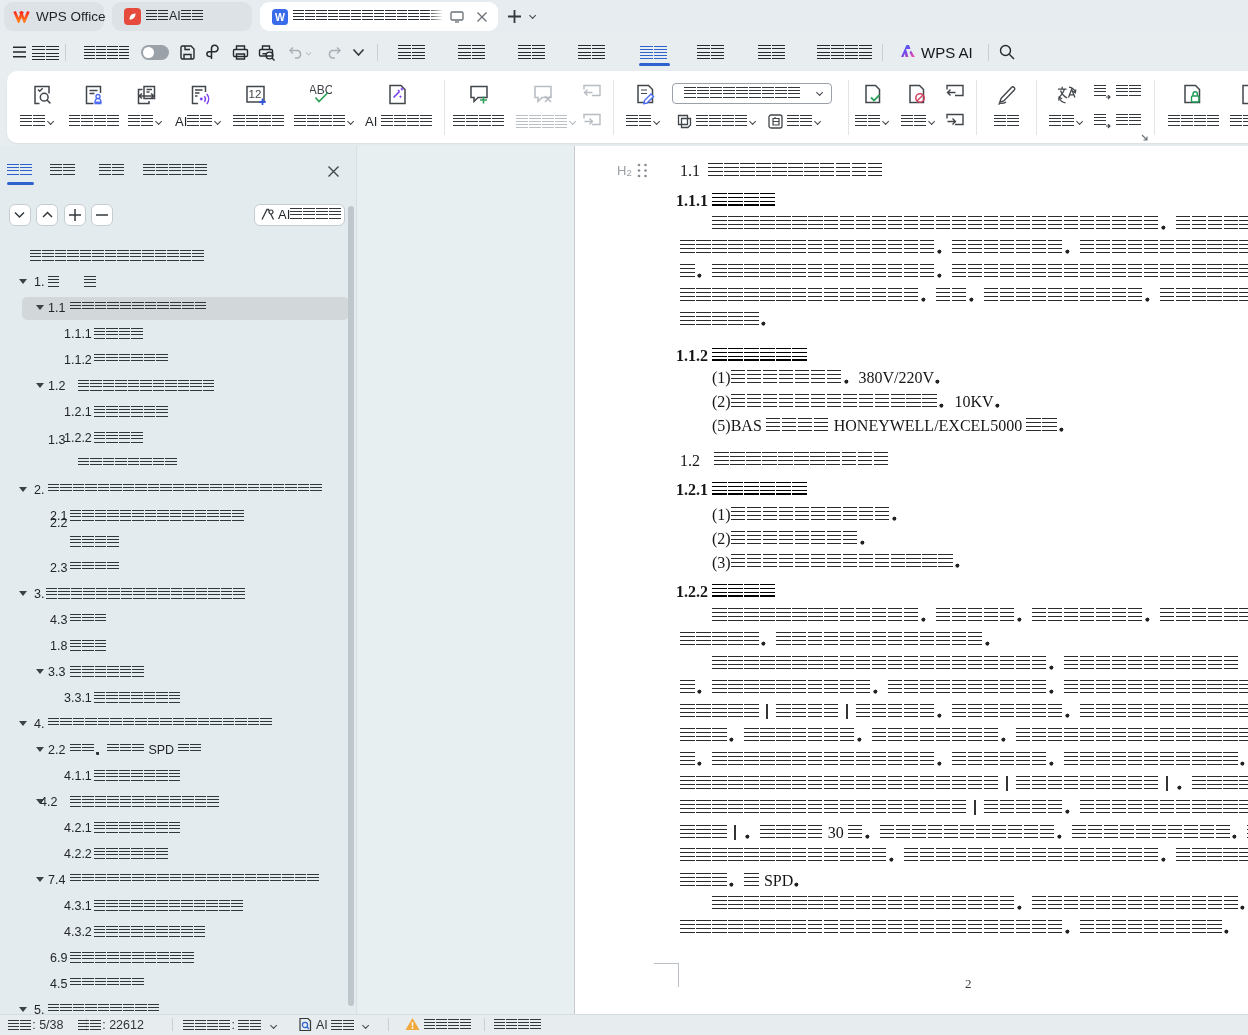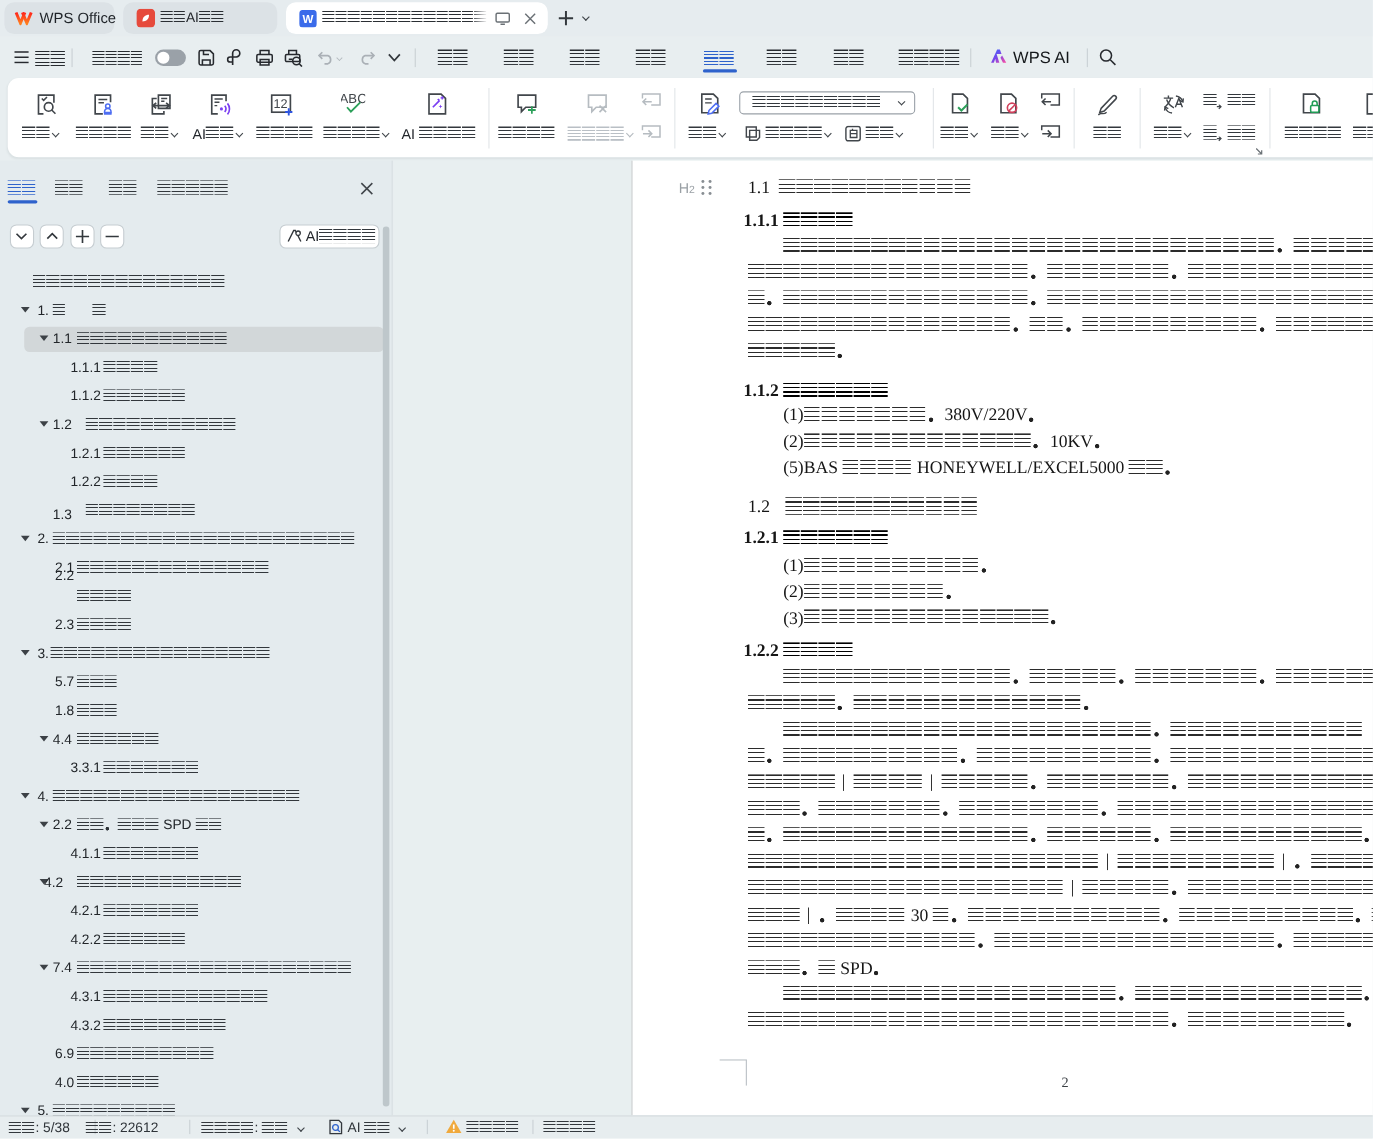--- a/index.html
+++ b/index.html
@@ -338,40 +338,40 @@
 <div class="ln S12" style="left:94px;top:327.5px"><i></i><i></i><i></i><i></i></div>
 <div class="ln S12" style="left:64px;top:353.5px"><s>1.1.2</s></div>
 <div class="ln S12" style="left:94px;top:353.5px"><i></i><i></i><i></i><i></i><i></i><i></i></div>
 <div class="ta" style="left:36px;top:383.4px"></div>
 <div class="ln S12" style="left:48px;top:379.5px"><s>1.2</s></div>
 <div class="ln S12" style="left:78px;top:379.5px"><i></i><i></i><i></i><i></i><i></i><i></i><i></i><i></i><i></i><i></i><i></i></div>
 <div class="ln S12" style="left:64px;top:405.5px"><s>1.2.1</s></div>
 <div class="ln S12" style="left:94px;top:405.5px"><i></i><i></i><i></i><i></i><i></i><i></i></div>
 <div class="ln S12" style="left:64px;top:431.5px"><s>1.2.2</s></div>
 <div class="ln S12" style="left:94px;top:431.5px"><i></i><i></i><i></i><i></i></div>
-<div class="ln S12" style="left:48px;top:462px"><s>1.3</s></div>
+<div class="ln S12" style="left:48px;top:434px"><s>1.3</s></div>
 <div class="ln S12" style="left:78px;top:457.5px"><i></i><i></i><i></i><i></i><i></i><i></i><i></i><i></i></div>
 <div class="ta" style="left:19px;top:487.4px"></div>
 <div class="ln S12" style="left:34px;top:483.5px"><s>2.</s></div>
 <div class="ln S12" style="left:48px;top:483.5px"><i></i><i></i><i></i><i></i><i></i><i></i><i></i><i></i><i></i><i></i><i></i><i></i><i></i><i></i><i></i><i></i><i></i><i></i><i></i><i></i><i></i><i></i></div>
 <div class="ln S12" style="left:50px;top:509.5px"><s>2.1</s></div>
 <div class="ln S12" style="left:70px;top:509.5px"><i></i><i></i><i></i><i></i><i></i><i></i><i></i><i></i><i></i><i></i><i></i><i></i><i></i><i></i></div>
 <div class="ln S12" style="left:50px;top:517px"><s>2.2</s></div>
 <div class="ln S12" style="left:70px;top:535.5px"><i></i><i></i><i></i><i></i></div>
 <div class="ln S12" style="left:50px;top:561.5px"><s>2.3</s></div>
 <div class="ln S12" style="left:70px;top:561.5px"><i></i><i></i><i></i><i></i></div>
 <div class="ta" style="left:19px;top:591.4px"></div>
 <div class="ln S12" style="left:34px;top:587.5px"><s>3.</s></div>
 <div class="ln S12" style="left:46px;top:587.5px"><i></i><i></i><i></i><i></i><i></i><i></i><i></i><i></i><i></i><i></i><i></i><i></i><i></i><i></i><i></i><i></i></div>
-<div class="ln S12" style="left:50px;top:613.5px"><s>5.7</s></div>
+<div class="ln S12" style="left:50px;top:613.5px"><s>4.3</s></div>
 <div class="ln S12" style="left:70px;top:613.5px"><i></i><i></i><i></i></div>
 <div class="ln S12" style="left:50px;top:639.5px"><s>1.8</s></div>
 <div class="ln S12" style="left:70px;top:639.5px"><i></i><i></i><i></i></div>
 <div class="ta" style="left:36px;top:669.4px"></div>
-<div class="ln S12" style="left:48px;top:665.5px"><s>4.4</s></div>
+<div class="ln S12" style="left:48px;top:665.5px"><s>3.3</s></div>
 <div class="ln S12" style="left:70px;top:665.5px"><i></i><i></i><i></i><i></i><i></i><i></i></div>
 <div class="ln S12" style="left:64px;top:691.5px"><s>3.3.1</s></div>
 <div class="ln S12" style="left:94px;top:691.5px"><i></i><i></i><i></i><i></i><i></i><i></i><i></i></div>
 <div class="ta" style="left:19px;top:721.4px"></div>
 <div class="ln S12" style="left:34px;top:717.5px"><s>4.</s></div>
 <div class="ln S12" style="left:48px;top:717.5px"><i></i><i></i><i></i><i></i><i></i><i></i><i></i><i></i><i></i><i></i><i></i><i></i><i></i><i></i><i></i><i></i><i></i><i></i></div>
 <div class="ta" style="left:36px;top:747.4px"></div>
 <div class="ln S12" style="left:48px;top:743.5px"><s>2.2</s></div>
 <div class="ln S12" style="left:70px;top:743.5px"><i></i><i></i><u></u><i></i><i></i><i></i><s> SPD </s><i></i><i></i></div>
 <div class="ln S12" style="left:64px;top:769.5px"><s>4.1.1</s></div>
@@ -385,21 +385,21 @@
 <div class="ln S12" style="left:94px;top:847.5px"><i></i><i></i><i></i><i></i><i></i><i></i></div>
 <div class="ta" style="left:36px;top:877.4px"></div>
 <div class="ln S12" style="left:48px;top:873.5px"><s>7.4</s></div>
 <div class="ln S12" style="left:70px;top:873.5px"><i></i><i></i><i></i><i></i><i></i><i></i><i></i><i></i><i></i><i></i><i></i><i></i><i></i><i></i><i></i><i></i><i></i><i></i><i></i><i></i></div>
 <div class="ln S12" style="left:64px;top:899.5px"><s>4.3.1</s></div>
 <div class="ln S12" style="left:94px;top:899.5px"><i></i><i></i><i></i><i></i><i></i><i></i><i></i><i></i><i></i><i></i><i></i><i></i></div>
 <div class="ln S12" style="left:64px;top:925.5px"><s>4.3.2</s></div>
 <div class="ln S12" style="left:94px;top:925.5px"><i></i><i></i><i></i><i></i><i></i><i></i><i></i><i></i><i></i></div>
 <div class="ln S12" style="left:50px;top:951.5px"><s>6.9</s></div>
 <div class="ln S12" style="left:70px;top:951.5px"><i></i><i></i><i></i><i></i><i></i><i></i><i></i><i></i><i></i><i></i></div>
-<div class="ln S12" style="left:50px;top:977.5px"><s>4.0</s></div>
+<div class="ln S12" style="left:50px;top:977.5px"><s>4.5</s></div>
 <div class="ln S12" style="left:70px;top:977.5px"><i></i><i></i><i></i><i></i><i></i><i></i></div>
 <div class="ta" style="left:19px;top:1007.4px"></div>
 <div class="ln S12" style="left:34px;top:1003.5px"><s>5.</s></div>
 <div class="ln S12" style="left:48px;top:1003.5px"><i></i><i></i><i></i><i></i><i></i><i></i><i></i><i></i><i></i></div>
 <div style="position:absolute;left:347.5px;top:206px;width:6px;height:800px;border-radius:3px;background:#bec7cb"></div>
 <div class="ln" style="left:617px;top:163px;font:13px 'Liberation Sans';color:#9aa0a5">H<span style="font-size:9.5px;line-height:11px">2</span></div>
 <svg style="position:absolute;left:637px;top:163px" width="12" height="16" viewBox="0 0 12 16" fill="none">
     <circle cx="2" cy="2" r="1.35" fill="#888e93"></circle>
     <circle cx="2" cy="7.5" r="1.35" fill="#888e93"></circle>
     <circle cx="2" cy="13" r="1.35" fill="#888e93"></circle>

